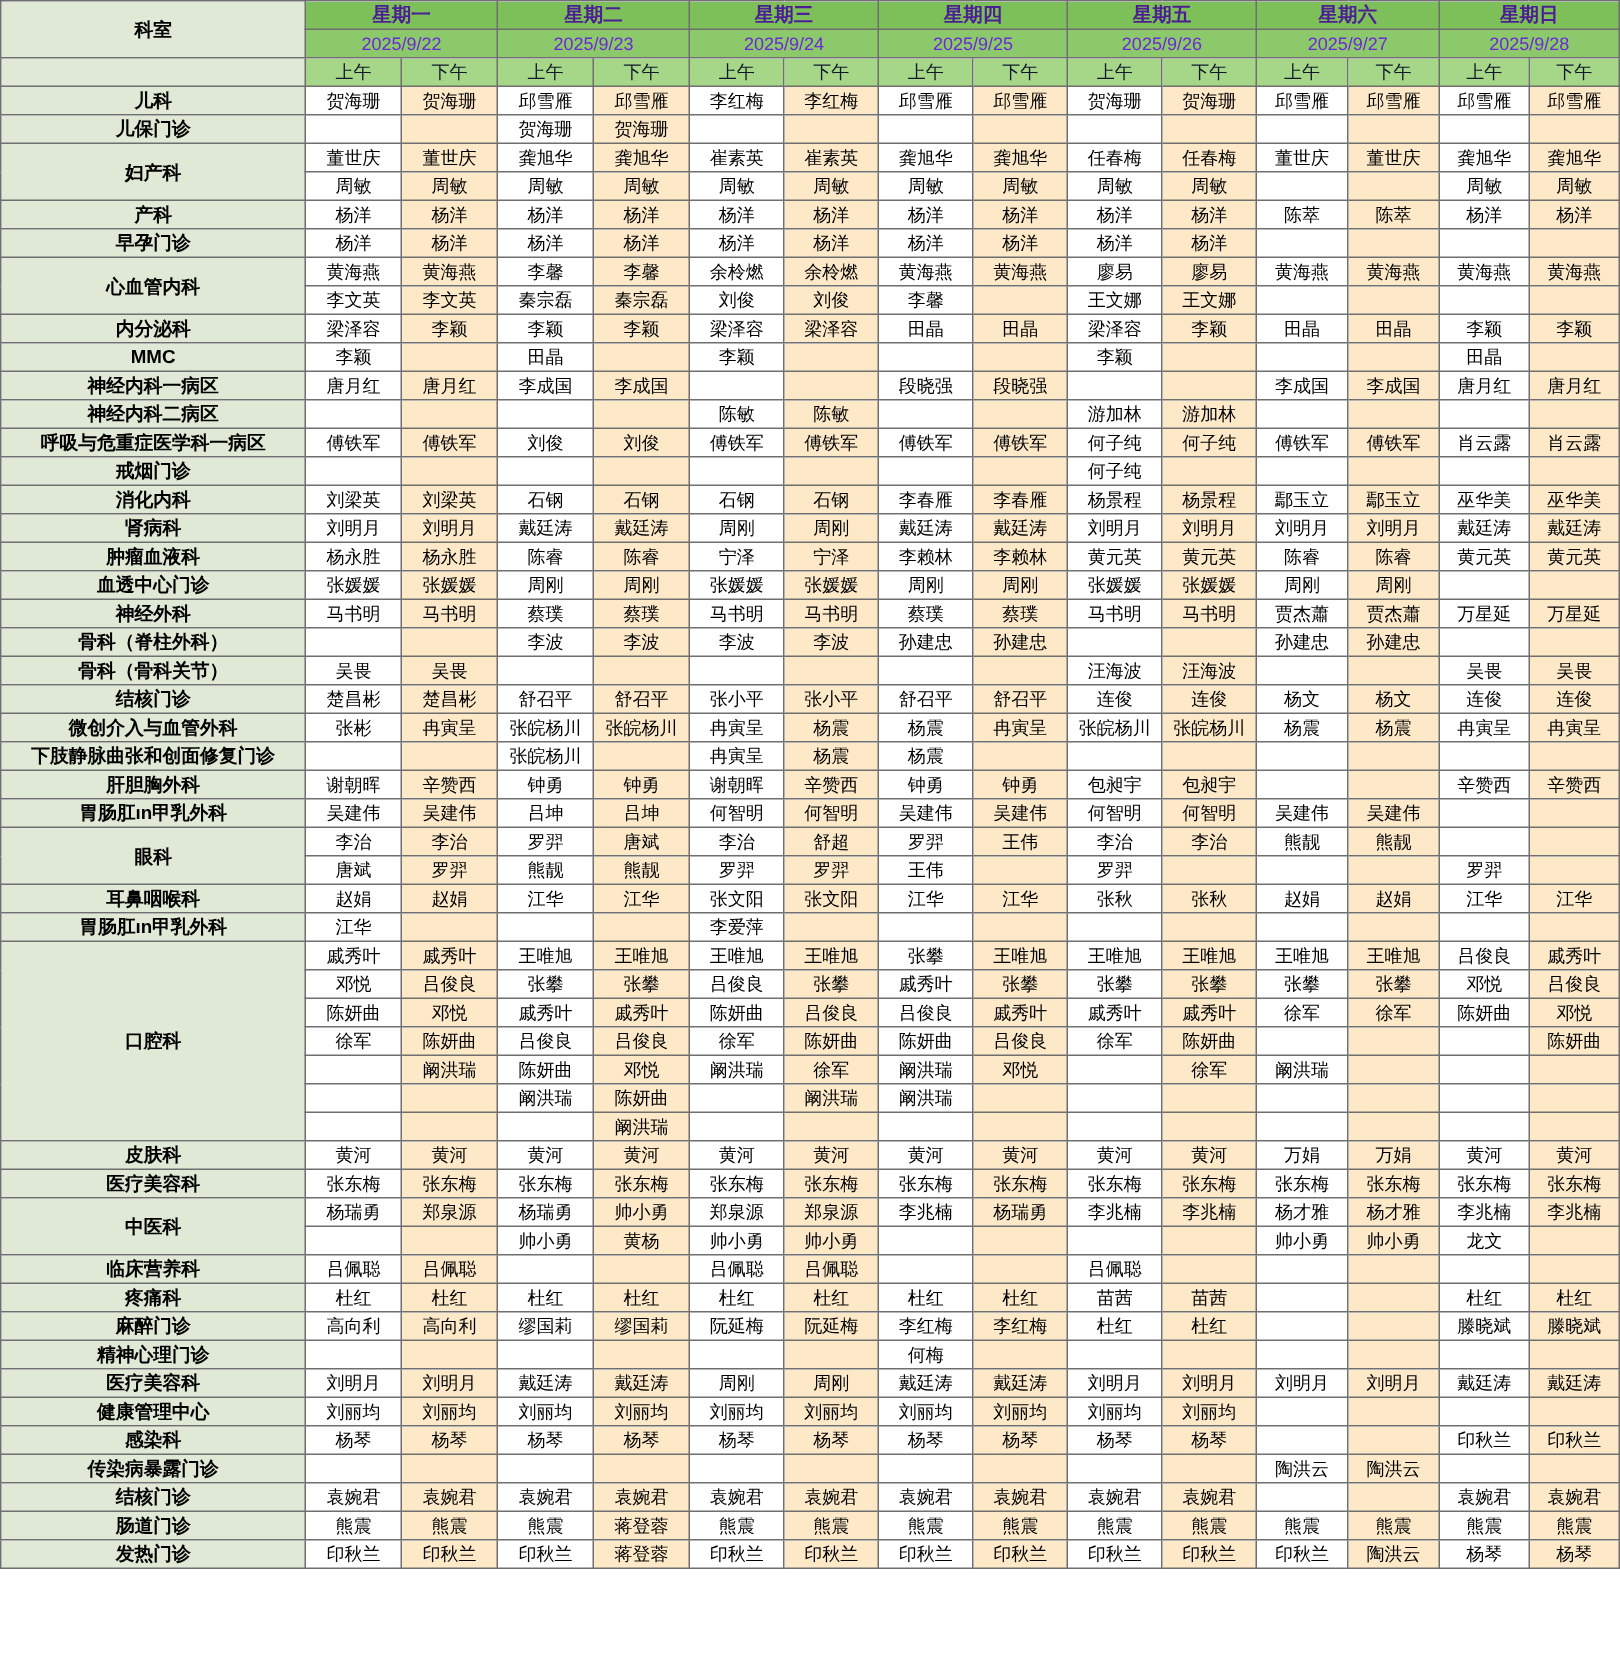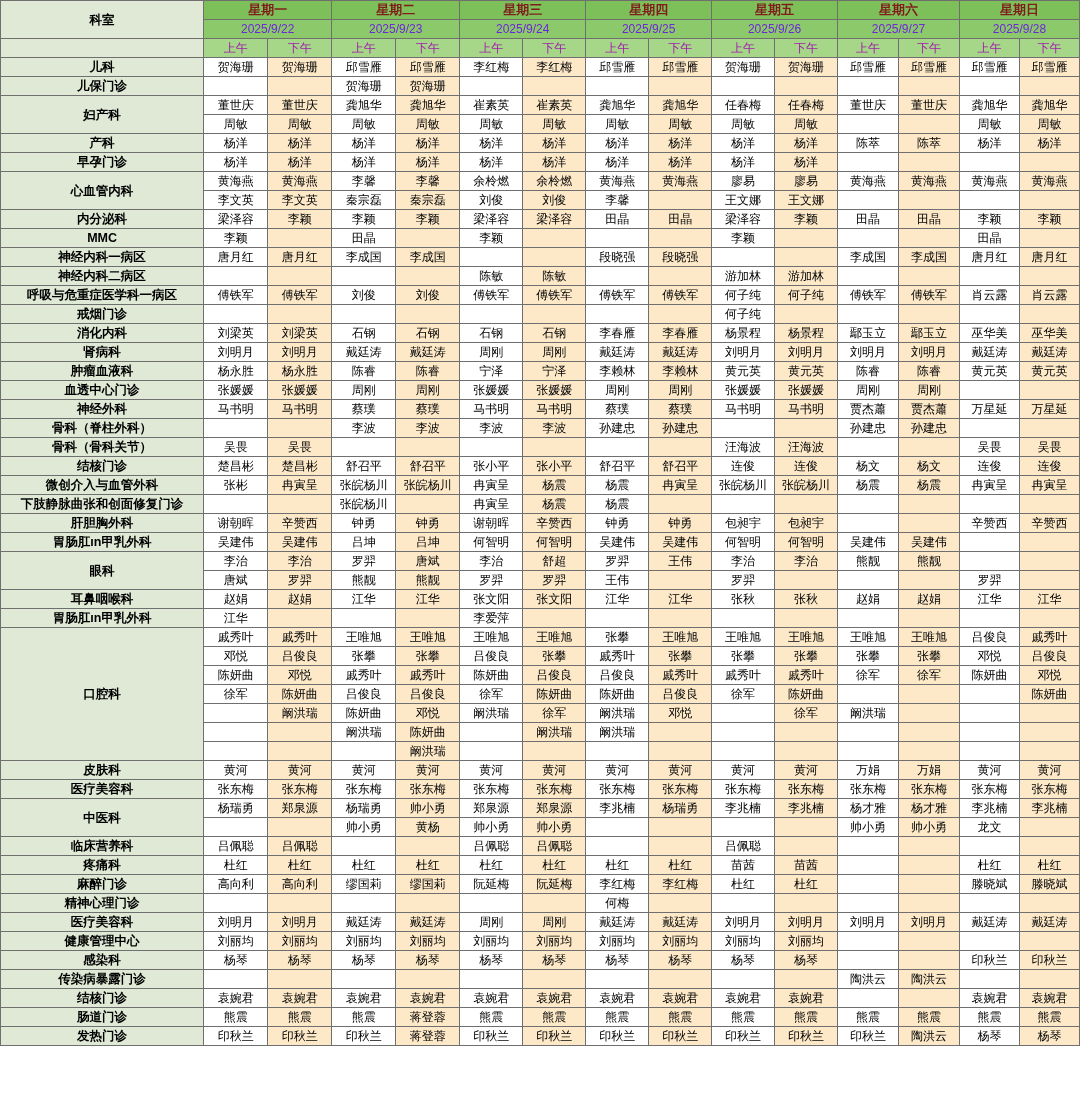--- a/index.html
+++ b/index.html
@@ -1,22 +1,22 @@
 <!DOCTYPE html>
 <html><head>
 <meta charset="utf-8">
 <style>
   html,body{margin:0;padding:0;background:#ffffff;}
   body{font-family:"Liberation Sans","DejaVu Sans",sans-serif;}
   #sched{width:1080px;}
   table{border-collapse:collapse;table-layout:fixed;width:1080px;}
   td,th{border:1px solid #6f6f6f;font-size:12px;text-align:center;vertical-align:middle;padding:0;height:18px;line-height:14px;overflow:hidden;white-space:nowrap;}
-  .hdr-day{background:#7dbf59;color:#7f1d1d;font-weight:bold;font-size:13px;}
+  .hdr-day{background:#7dbf59;color:#4c1d95;font-weight:bold;font-size:13px;}
   .hdr-date{background:#8cc96a;color:#6d28d9;font-size:12px;}
-  .hdr-half{background:#a6d687;color:#a21caf;font-size:12px;}
+  .hdr-half{background:#a6d687;color:#0f172a;font-size:12px;}
   .dept{background:#dfe9d5;color:#000;font-size:12.5px;text-align:center;}
   .am{background:#ffffff;}
   .pm{background:#fde9c8;}
   .empty{background:#ffffff;}
   .empty-pm{background:#fde9c8;}
   .deptcol{width:200px;font-weight:bold;}
 </style>
 </head>
 <body>
 

